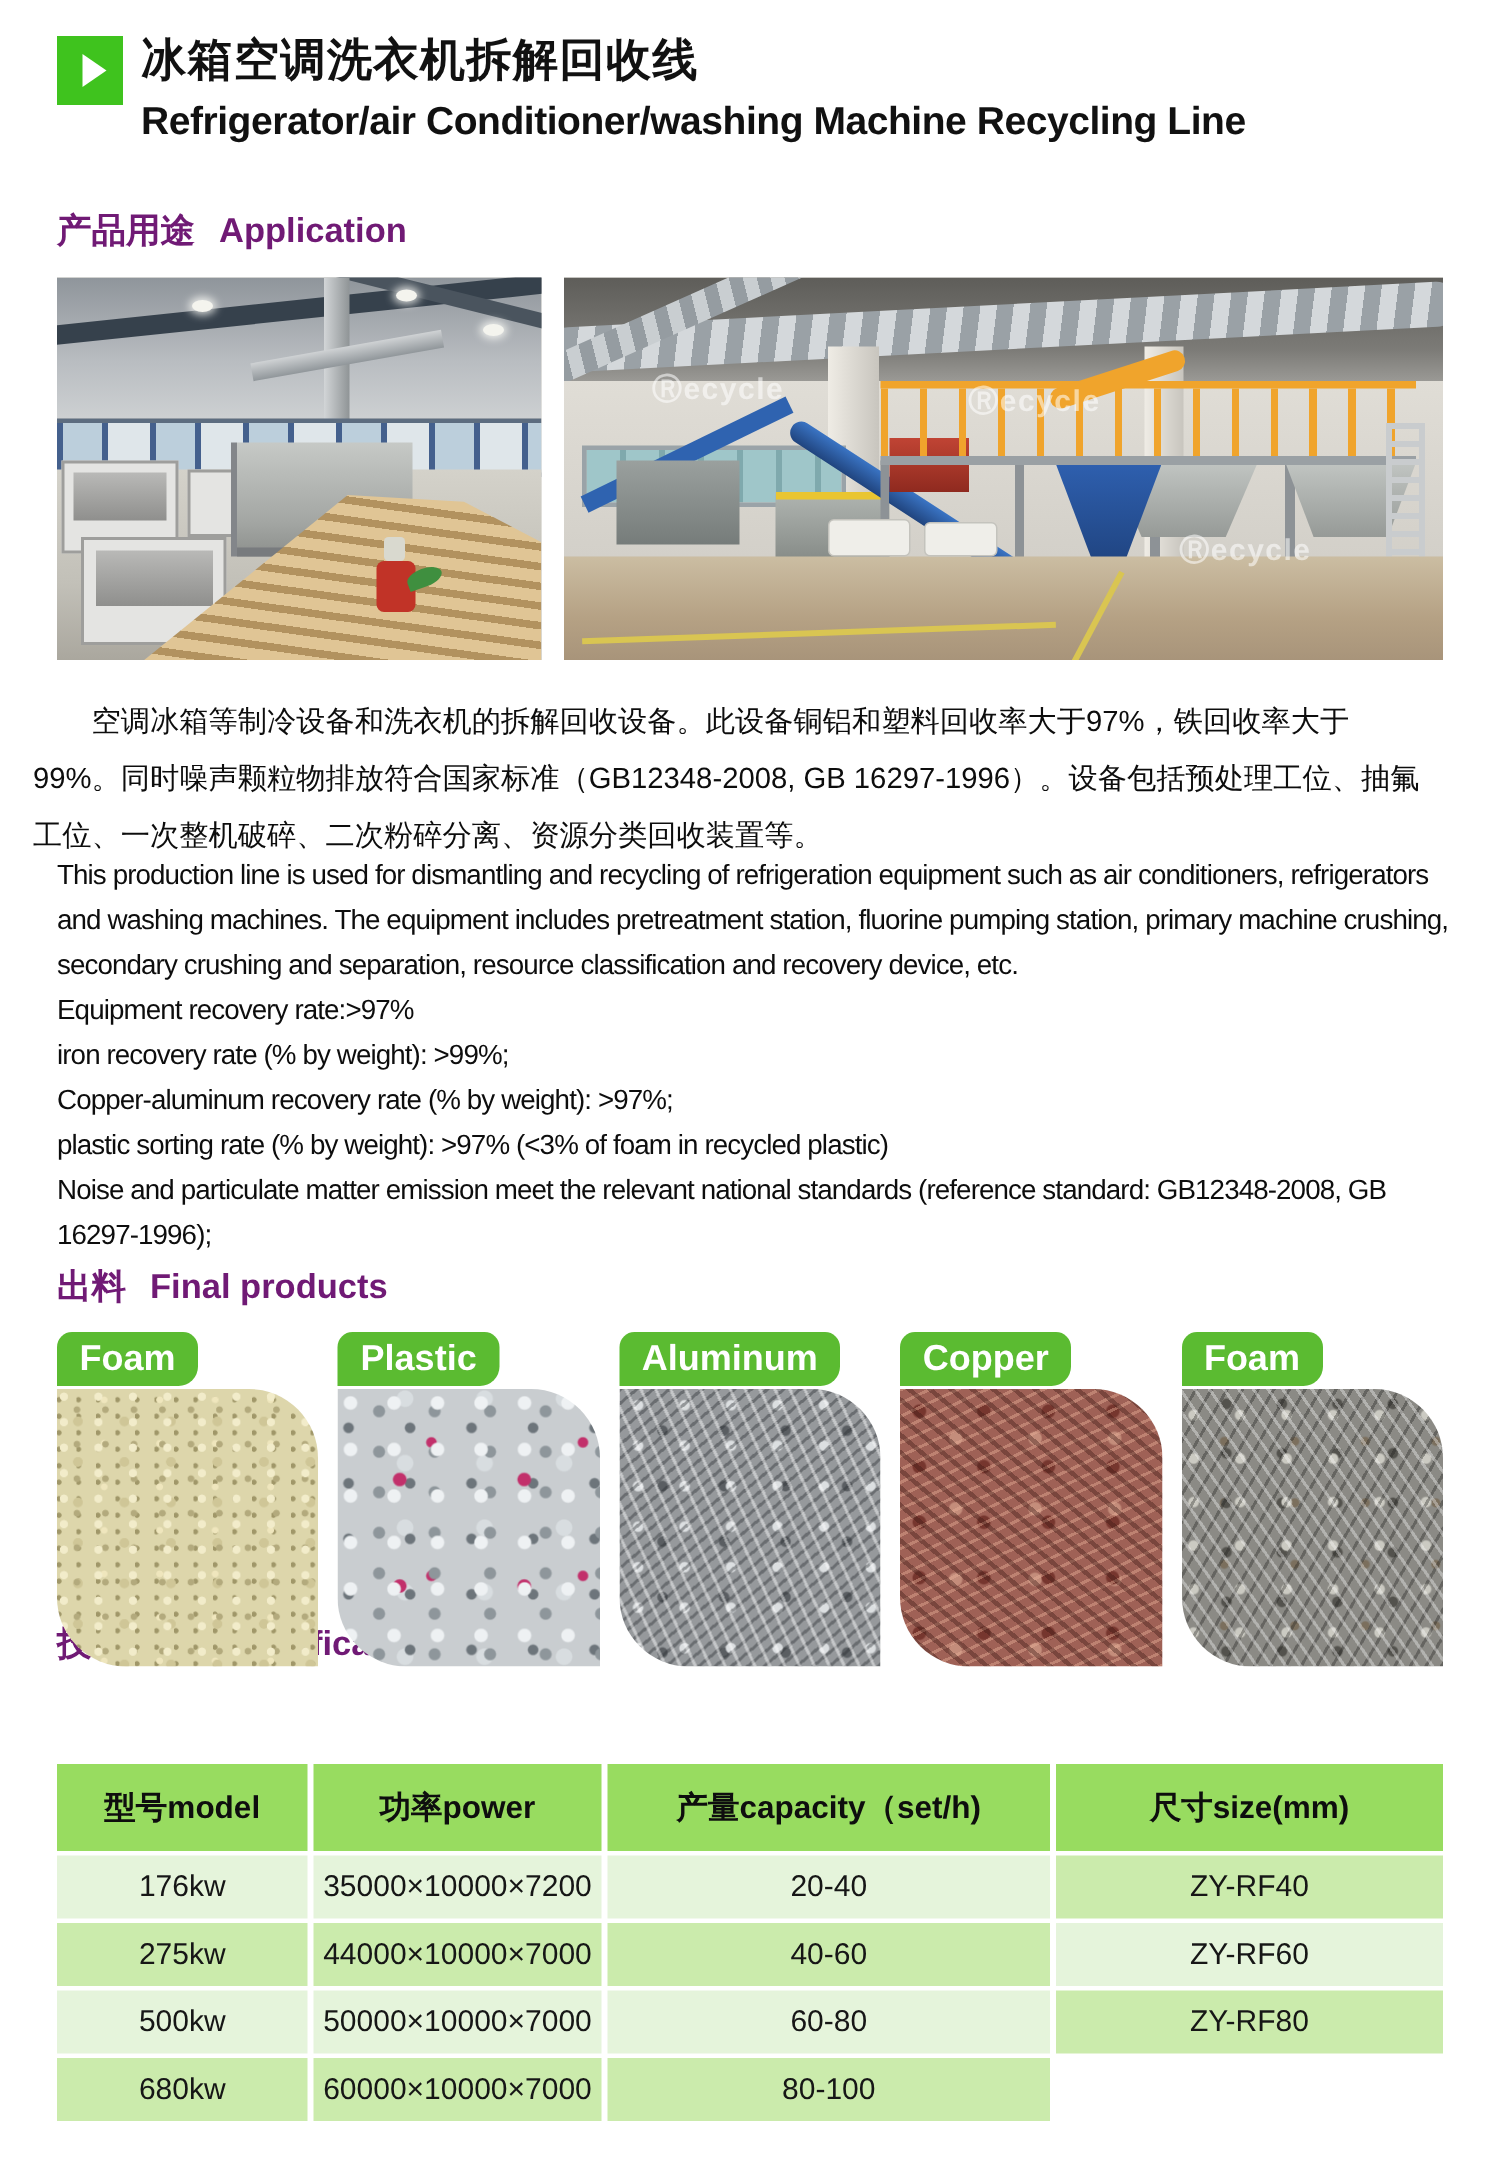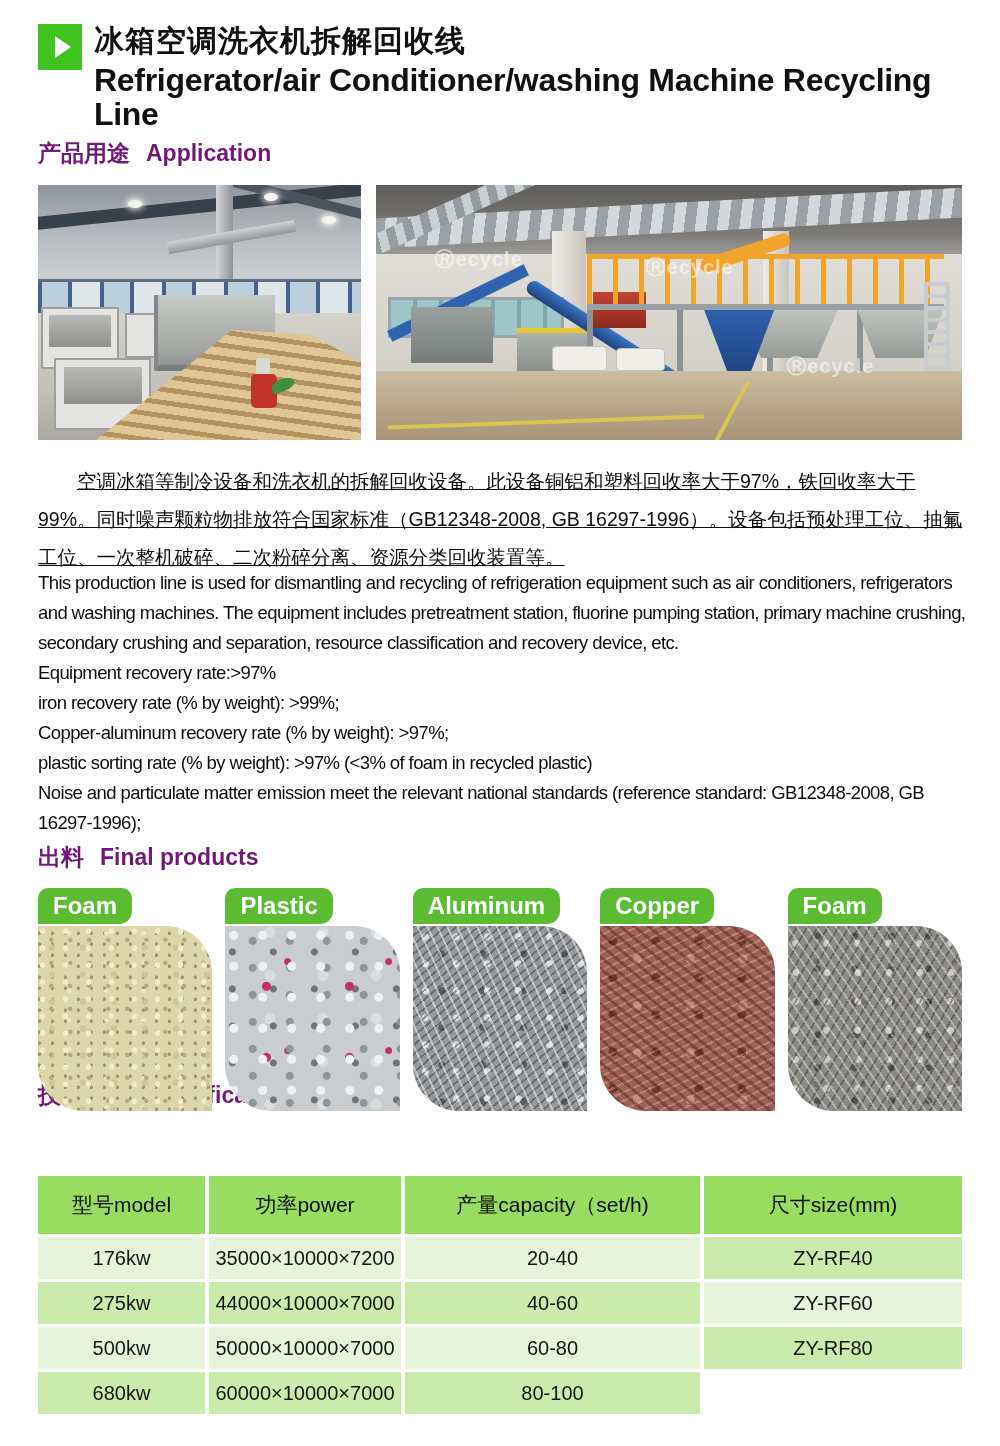--- a/index.html
+++ b/index.html
@@ -6,21 +6,21 @@
   body{font-family:"Liberation Sans","DejaVu Sans",sans-serif;color:#111;}
   .page{position:relative;width:1000px;height:1446px;background:#fff;overflow:hidden;}
 
   
   .hdr-icon{position:absolute;left:38px;top:24px;width:44px;height:46px;background:#3fc31e;
     display:flex;align-items:center;justify-content:center;}
   .hdr-icon .tri{width:0;height:0;border-top:11px solid transparent;border-bottom:11px solid transparent;
     border-left:16px solid #fff;margin-left:5px;}
   .hdr-titles{position:absolute;left:94px;top:22px;width:880px;}
   .title-zh{font-size:30px;font-weight:bold;letter-spacing:1px;line-height:38px;}
-  .title-en{font-size:32px;font-weight:bold;letter-spacing:-0.3px;line-height:34px;margin-top:3px;}
+  .title-en{font-size:26px;font-weight:bold;letter-spacing:-0.3px;line-height:34px;margin-top:3px;}
 
   
   .sec-head{position:absolute;left:38px;font-size:23px;font-weight:bold;color:#701a75;}
   .sec-head .en{margin-left:16px;}
   #head-application{top:138px;}
   #head-final{top:842px;}
   #head-spec{top:1080px;}
 
   
   .photo{position:absolute;top:185px;height:255px;overflow:hidden;background:#cfcdc5;}
@@ -76,21 +76,21 @@
   .p2-ladder{right:2%;top:38%;width:26px;height:42%;
     background:repeating-linear-gradient(180deg,#c9ccce 0 4px,rgba(0,0,0,0) 4px 12px);
     border-left:4px solid #c9ccce;border-right:4px solid #c9ccce;box-sizing:border-box;}
   .p2-floor{left:0;top:73%;width:100%;height:27%;background:linear-gradient(180deg,#cbbda2 0%,#b5a184 60%,#a8947a 100%);}
   .p2-yline1{left:2%;top:92%;width:54%;height:4px;background:#d9c552;transform:rotate(-2deg);}
   .p2-yline2{left:58%;top:74%;width:4px;height:50%;background:#d9c552;transform:rotate(28deg);}
   .p2-sack{background:#efeee9;border-radius:4px;border:1px solid #c4c3bd;}
   .wm{color:rgba(255,255,255,.55);font-weight:bold;font-size:20px;letter-spacing:1px;}
 
   
-  .para-zh{position:absolute;left:38px;top:462px;width:926px;font-size:19.5px;line-height:38px;text-indent:2em;color:#0d0d0d;text-decoration:underline;}
+  .para-zh{position:absolute;left:22px;top:462px;width:926px;font-size:19.5px;line-height:38px;text-indent:2em;color:#0d0d0d;}
   .para-en{position:absolute;left:38px;top:568px;width:928px;font-size:18.5px;line-height:30px;letter-spacing:-0.6px;color:#0d0d0d;}
 
   
   .products{position:absolute;left:38px;top:888px;width:924px;display:grid;grid-template-columns:repeat(5,1fr);column-gap:13px;}
   .prod-label{display:inline-flex;align-items:center;height:36px;padding:0 15px;background:#5bbb31;color:#fff;
     font-weight:bold;font-size:24px;border-radius:10px 10px 13px 0;position:relative;z-index:2;}
   .prod-img{margin-top:2px;height:185px;border-radius:0 46px 0 46px;position:relative;z-index:1;}
 
   .tex-foam{background-color:#ddd6ab;background-image:
     radial-gradient(circle at 20% 30%,#f2ecca 0 2.5px,rgba(0,0,0,0) 3px),
@@ -124,21 +124,21 @@
     repeating-linear-gradient(-60deg,rgba(30,30,28,.35) 0 2px,rgba(0,0,0,0) 2px 9px),
     radial-gradient(circle at 25% 60%,#cbcac2 0 3px,rgba(0,0,0,0) 4px),
     radial-gradient(circle at 80% 30%,#53524d 0 3px,rgba(0,0,0,0) 4px),
     radial-gradient(circle at 60% 85%,#7b6f5d 0 2.5px,rgba(0,0,0,0) 3.5px);
     background-size:100% 100%,100% 100%,31px 29px,37px 33px,47px 41px;}
 
   
   .spec-table{position:absolute;left:38px;top:1176px;width:924px;display:grid;
     grid-template-columns:167px 192px 295px 258px;column-gap:4px;row-gap:3px;background:#fff;}
   .spec-cell{display:flex;align-items:center;justify-content:center;font-size:20px;color:#161616;}
-  .spec-hcell{height:58px;background:#98dc60;font-size:21px;font-weight:normal;color:#0e0e0e;}
+  .spec-hcell{height:58px;background:#98dc60;font-size:21px;font-weight:bold;color:#0e0e0e;}
   .spec-dcell{height:42px;}
   .row-light{background:#e5f4db;}
   .row-dark{background:#cbebac;}
 </style>
 </head>
 <body>
 
 <div class="page">
 
   <div class="hdr-icon">

